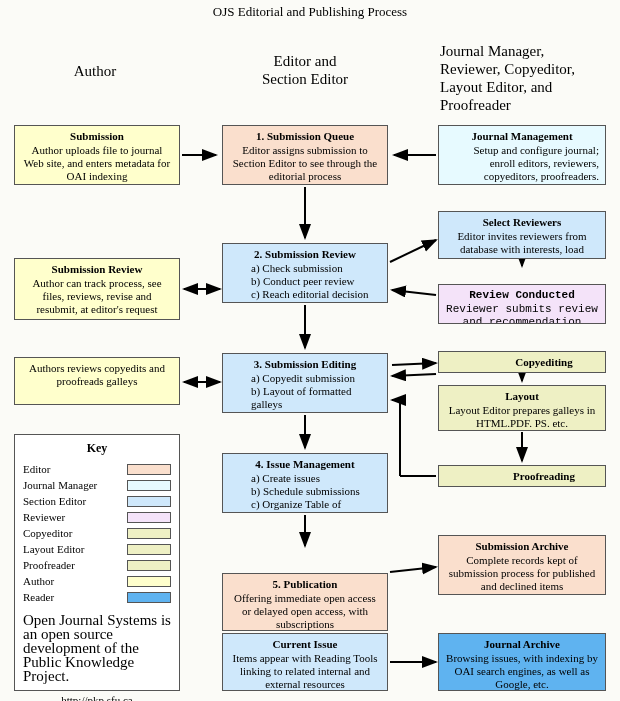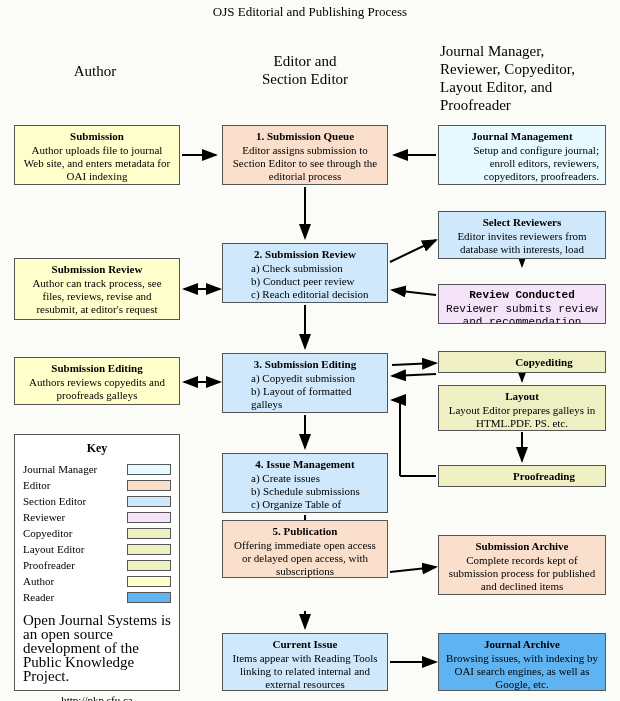--- a/index.html
+++ b/index.html
@@ -151,21 +151,20 @@
         <span class="title">2. Submission Review</span>
         <span class="body" style="white-space: pre-line; text-align: left; padding-left: 22px;">a) Check submission
 b) Conduct peer review
 c) Reach editorial decision</span>
       </div>
       <div class="node center" style="left: 438px; top: 284px; width: 168px; height: 40px; background: rgb(244, 227, 249); font-family: Liberation Mono, monospace;">
         <span class="title">Review Conducted</span>
         <span class="body" style="white-space: pre-line; text-align: center; padding-left: 0px;">Reviewer submits review and recommendation (which may be rated by editor)</span>
       </div>
       <div class="node center" style="left: 14px; top: 357px; width: 166px; height: 48px; background: rgb(255, 255, 204);">
-        <span class="title">Submission Editing</span>
         <span class="body" style="white-space: pre-line; text-align: center; padding-left: 0px;">Authors reviews copyedits and proofreads galleys</span>
       </div>
       <div class="node center" style="left: 222px; top: 353px; width: 166px; height: 60px; background: rgb(207, 232, 251);">
         <span class="title">3. Submission Editing</span>
         <span class="body" style="white-space: pre-line; text-align: left; padding-left: 22px;">a) Copyedit submission
 b) Layout of formatted galleys
 c) Proofread galleys</span>
       </div>
       <div class="node center onlytitle" style="left: 438px; top: 351px; width: 168px; height: 22px; background: rgb(238, 240, 196);">
         <span class="title">Copyediting</span>
@@ -176,21 +175,21 @@
       </div>
       <div class="node center onlytitle" style="left: 438px; top: 465px; width: 168px; height: 22px; background: rgb(238, 240, 196);">
         <span class="title">Proofreading</span>
       </div>
       <div class="node center" style="left: 222px; top: 453px; width: 166px; height: 60px; background: rgb(207, 232, 251);">
         <span class="title">4. Issue Management</span>
         <span class="body" style="white-space: pre-line; text-align: left; padding-left: 22px;">a) Create issues
 b) Schedule submissions
 c) Organize Table of Contents</span>
       </div>
-      <div class="node center" style="left: 222px; top: 520px; width: 166px; height: 58px; background: rgb(250, 223, 205);">
+      <div class="node center" style="left: 222px; top: 573px; width: 166px; height: 58px; background: rgb(250, 223, 205);">
         <span class="title">5. Publication</span>
         <span class="body" style="white-space: pre-line; text-align: center; padding-left: 0px;">Offering immediate open access or delayed open access, with subscriptions</span>
       </div>
       <div class="node center" style="left: 438px; top: 535px; width: 168px; height: 60px; background: rgb(250, 223, 205);">
         <span class="title">Submission Archive</span>
         <span class="body" style="white-space: pre-line; text-align: center; padding-left: 0px;">Complete records kept of submission process for published and declined items</span>
       </div>
       <div class="node center" style="left: 222px; top: 633px; width: 166px; height: 58px; background: rgb(207, 232, 251);">
         <span class="title">Current Issue</span>
         <span class="body" style="white-space: pre-line; text-align: center; padding-left: 0px;">Items appear with Reading Tools linking to related internal and external resources</span>
@@ -198,26 +197,26 @@
       <div class="node center" style="left: 438px; top: 633px; width: 168px; height: 58px; background: rgb(95, 179, 240);">
         <span class="title">Journal Archive</span>
         <span class="body" style="white-space: pre-line; text-align: center; padding-left: 0px;">Browsing issues, with indexing by OAI search engines, as well as Google, etc.</span>
       </div>
     </div>
 
   <div class="key-box" style="left:14px;top:434px;width:166px;height:257px;">
     <div class="key-title">Key</div>
     <div id="key-rows">
         <div class="key-row">
+          <span class="key-label">Editor</span>
+          <span class="key-swatch" style="background: rgb(250, 223, 205);"></span>
+        </div>
+        <div class="key-row">
           <span class="key-label">Journal Manager</span>
           <span class="key-swatch" style="background: rgb(231, 250, 255);"></span>
-        </div>
-        <div class="key-row">
-          <span class="key-label">Editor</span>
-          <span class="key-swatch" style="background: rgb(250, 223, 205);"></span>
         </div>
         <div class="key-row">
           <span class="key-label">Section Editor</span>
           <span class="key-swatch" style="background: rgb(207, 232, 251);"></span>
         </div>
         <div class="key-row">
           <span class="key-label">Reviewer</span>
           <span class="key-swatch" style="background: rgb(244, 227, 249);"></span>
         </div>
         <div class="key-row">

